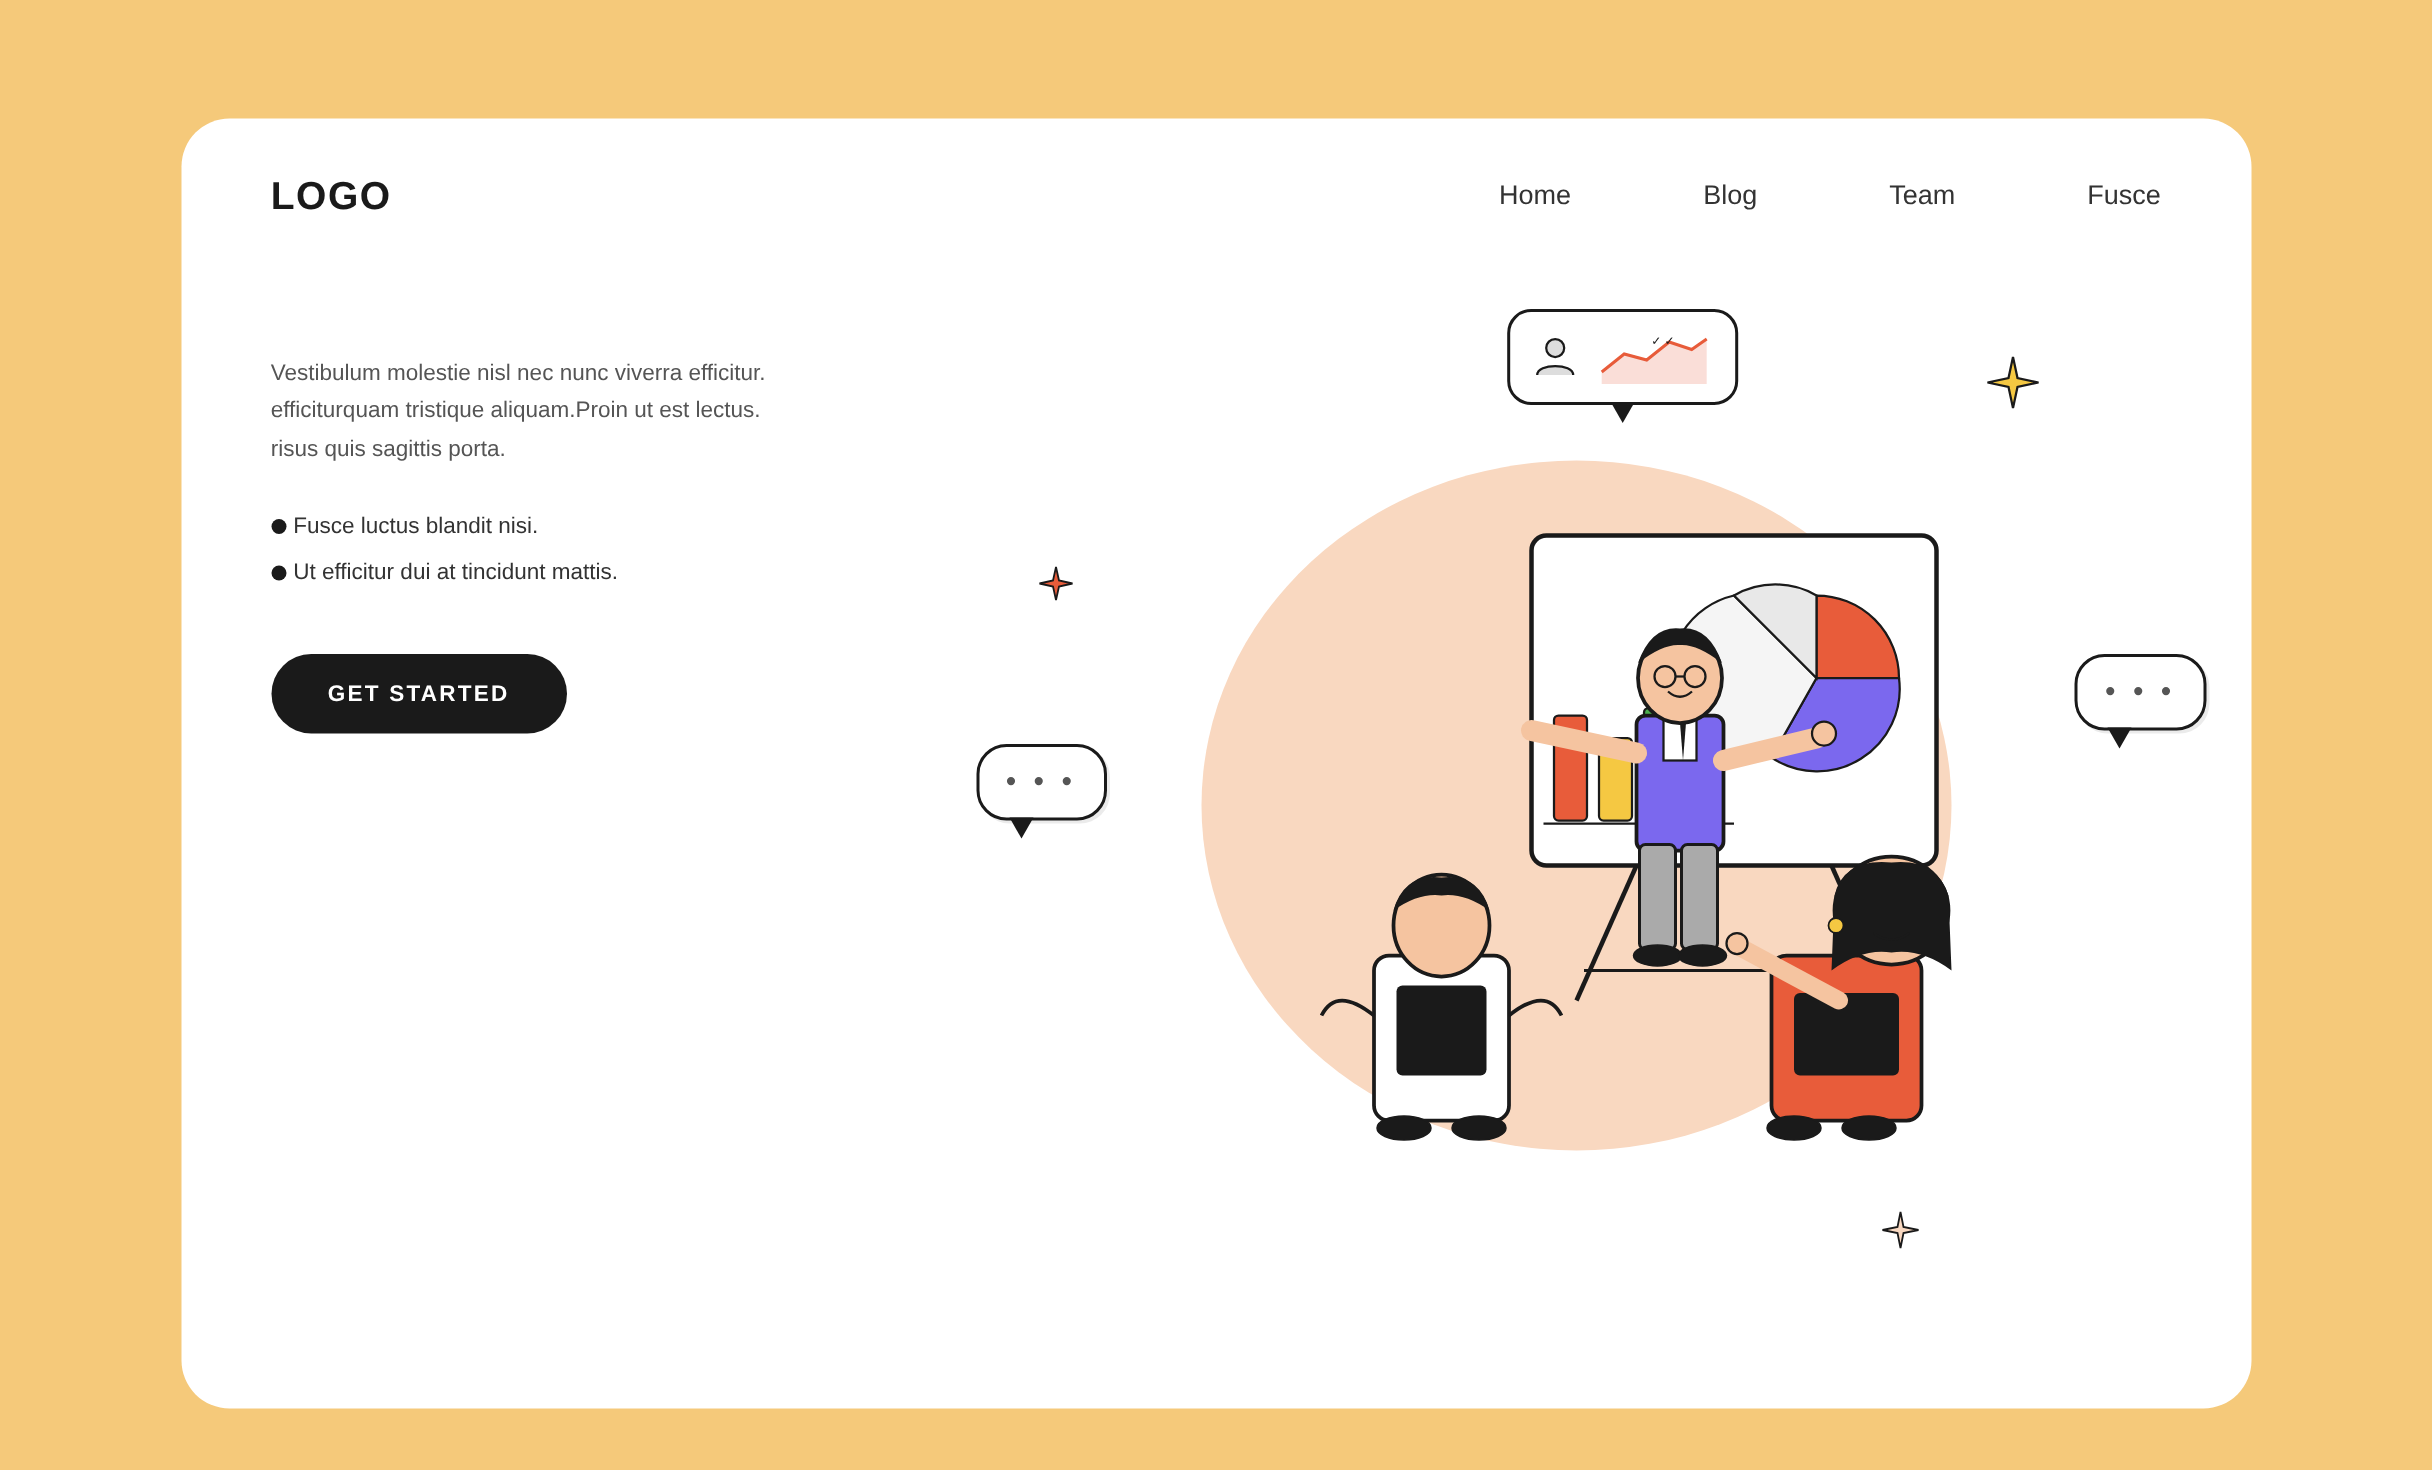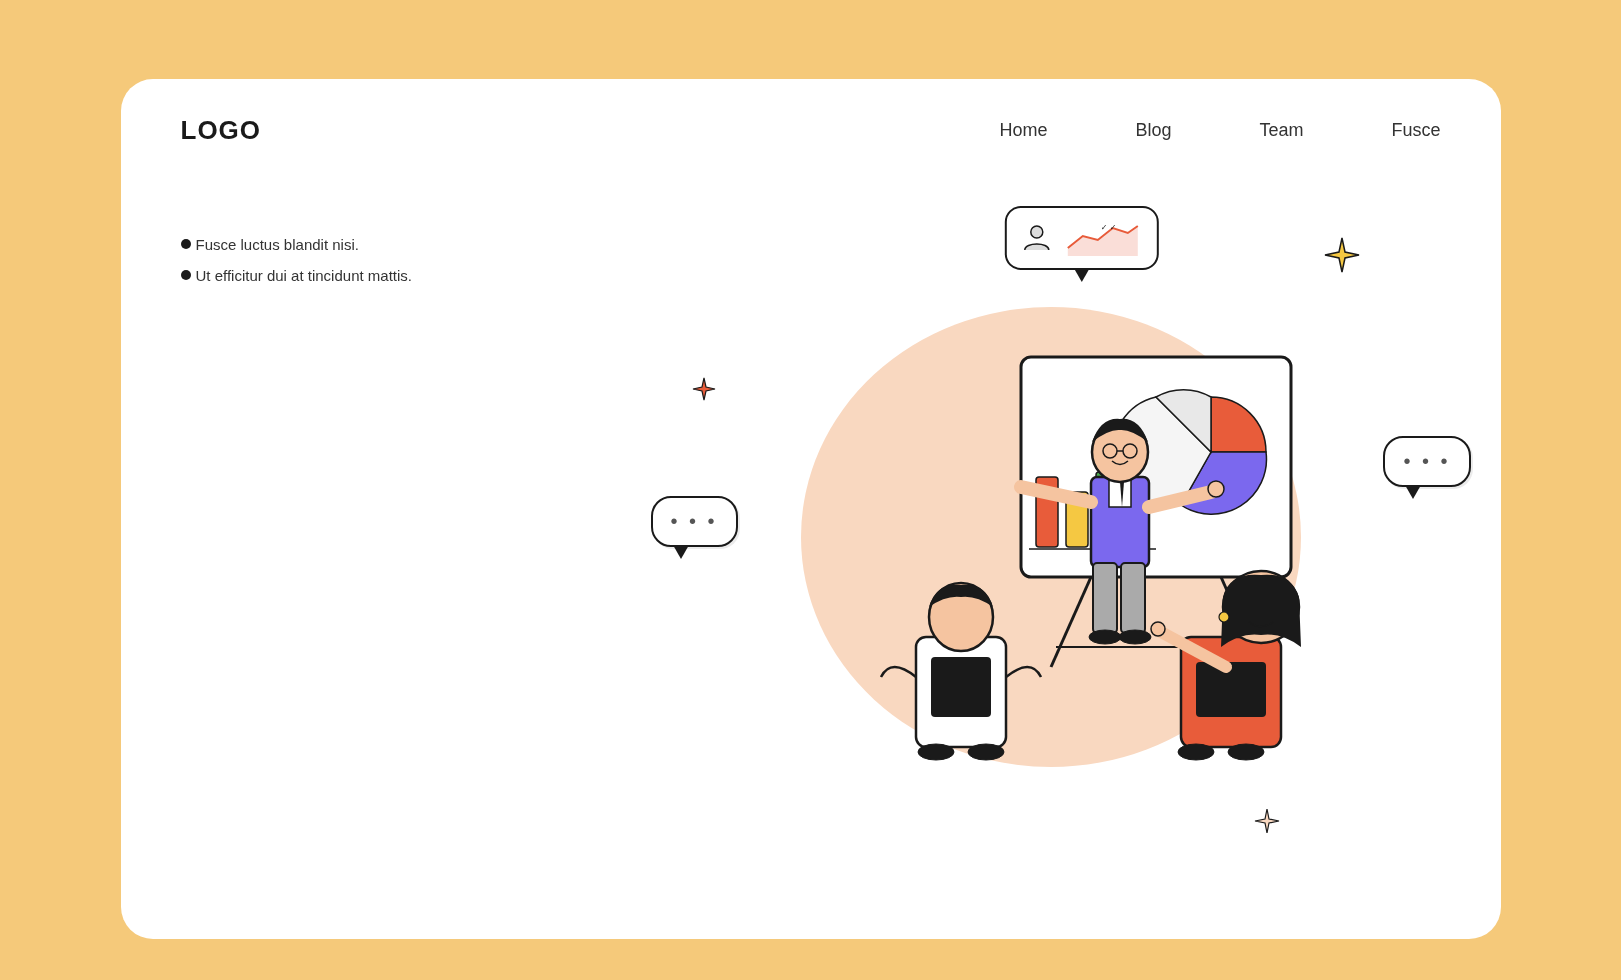--- a/index.html
+++ b/index.html
@@ -250,30 +250,32 @@
       <a class="nav-link">Home</a>
       <a class="nav-link">Blog</a>
       <a class="nav-link">Team</a>
       <a class="nav-link">Fusce</a>
     </div>
   </nav>
 
   <div class="main-content">
 
     <div class="left-side">
+      <p class="page-description">Vestibulum molestie nisl nec nunc viverra efficitur. efficiturquam tristique aliquam.Proin ut est lectus. risus quis sagittis porta.</p>
       <ul class="bullet-list">
         <li>
           <span class="bullet-dot"></span>
           <span>Fusce luctus blandit nisi.</span>
         </li>
         <li>
           <span class="bullet-dot"></span>
           <span>Ut efficitur dui at tincidunt mattis.</span>
         </li>
       </ul>
+      <button class="cta-button">GET STARTED</button>
     </div>
 
     <div class="right-side">
 
       <div class="bg-circle"></div>
 
       <div class="star star-yellow">
         <svg width="38" height="38" viewBox="0 0 38 38" fill="none">
           <path d="M19 2 L22 16 L36 19 L22 22 L19 36 L16 22 L2 19 L16 16 Z" fill="#F5C842" stroke="#1a1a1a" stroke-width="1.5"></path>
         </svg>

